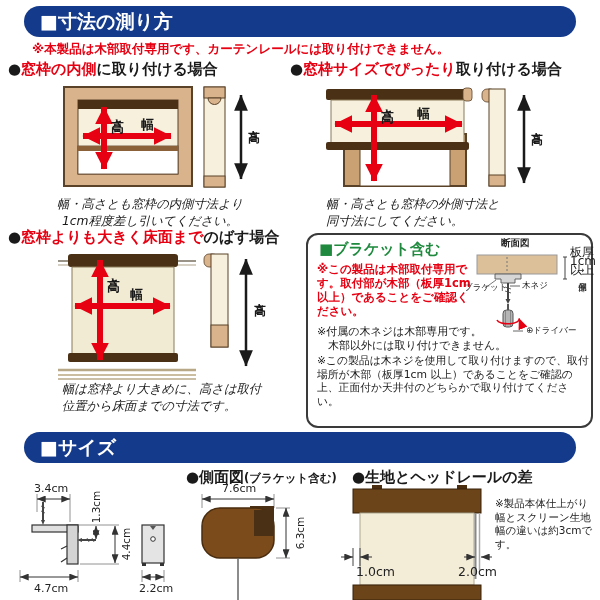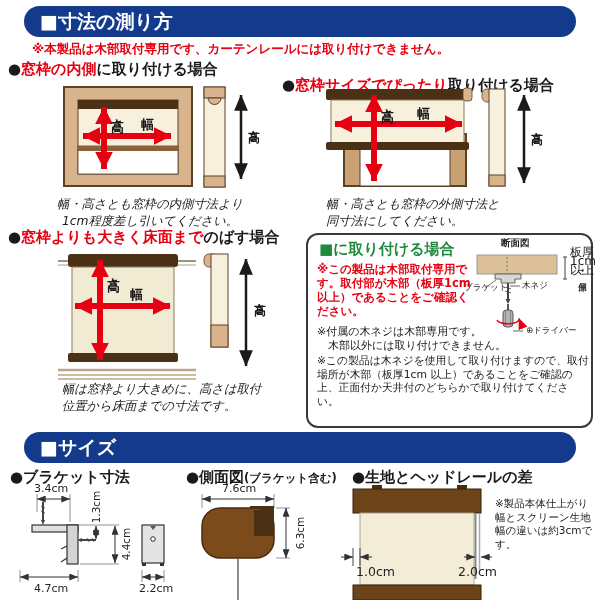--- a/index.html
+++ b/index.html
@@ -80,21 +80,21 @@
       <rect x="160" y="92" width="21" height="11" fill="#d9b38c" stroke="#5a4228"></rect>
       <line x1="197" y1="11" x2="197" y2="95" stroke="#1a1a1a" stroke-width="2.5" marker-start="url(#mK)" marker-end="url(#mK)"></line>
     </svg>
     <div class="vlabel" style="left:64px;top:25px;">高さ</div>
     <div class="hlabel" style="left:97px;top:32px;">幅</div>
     <div class="vlabel" style="left:201px;top:37px;font-size:12px;">高さ</div>
   </div>
   <div class="caption" style="left:48px;top:196px;width:204px;text-align:center;">幅・高さとも窓枠の内側寸法より
 1cm程度差し引いてください。</div>
 
-  <div class="sec-h" style="left:282px;top:60px;margin-top:16px;">
+  <div class="sec-h" style="left:290px;top:60px;">
     <span>●</span><span class="red">窓枠サイズでぴったり</span><span>取り付ける場合</span>
   </div>
 
   <div class="diag" style="left:316px;top:84px;width:252px;height:114px;">
     <svg width="252" height="114" viewBox="0 0 252 114">
       <rect x="28" y="50" width="122" height="52" fill="#c9a172" stroke="#5a4228" stroke-width="2"></rect>
       <rect x="44" y="64" width="90" height="38" fill="#ffffff" stroke="#5a4228"></rect>
       <rect x="10" y="5" width="143" height="11" rx="2" fill="#4a3015"></rect>
       <rect x="147" y="4" width="9" height="13" rx="3" fill="#d9b38c" stroke="#5a4228" stroke-width="0.8"></rect>
       <rect x="15" y="16" width="133" height="46" fill="#f6f0dc" stroke="#8a7a5a"></rect>
@@ -135,21 +135,21 @@
       <line x1="218" y1="9" x2="218" y2="116" stroke="#1a1a1a" stroke-width="2.5" marker-start="url(#mK)" marker-end="url(#mK)"></line>
     </svg>
     <div class="vlabel" style="left:76px;top:18px;">高さ</div>
     <div class="hlabel" style="left:102px;top:36px;">幅</div>
     <div class="vlabel" style="left:223px;top:44px;font-size:12px;">高さ</div>
   </div>
   <div class="caption" style="left:62px;top:381px;">幅は窓枠より大きめに、高さは取付
 位置から床面までの寸法です。</div>
 
   <div class="notice">
-    <div class="ntitle">■に取り付ける場合</div>
+    <div class="ntitle">■ブラケット含む</div>
     <div class="rednote">※この製品は木部取付専用です。取付部が木部（板厚1cm以上）であることをご確認ください。</div>
 
     <svg style="position:absolute;left:155px;top:12px;" width="132" height="96" viewBox="0 0 132 96">
       <rect x="14" y="8" width="80" height="19" fill="#dcc09a" stroke="#999"></rect>
       <line x1="44" y1="10" x2="44" y2="26" stroke="#777" stroke-dasharray="2,2"></line>
       <path d="M32,27 h26 v5 h-6 v4 h-14 v-4 h-6 z" fill="#d6d6d6" stroke="#555" stroke-width="0.9"></path>
       <line x1="33" y1="33" x2="22" y2="41" stroke="#555" stroke-width="0.8"></line>
       <line x1="45" y1="36" x2="45" y2="52" stroke="#444" stroke-width="2"></line>
       <line x1="42" y1="40" x2="48" y2="42" stroke="#444" stroke-width="0.8"></line>
       <line x1="42" y1="44" x2="48" y2="46" stroke="#444" stroke-width="0.8"></line>
@@ -175,21 +175,20 @@
 
     <div class="blk" style="left:9px;top:90px;">※付属の木ネジは木部専用です。
 　木部以外には取り付けできません。</div>
     <div class="blk" style="left:9px;top:119px;width:272px;line-height:13.5px;font-size:10.8px;">※この製品は木ネジを使用して取り付けますので、取付場所が木部（板厚1cm 以上）であることをご確認の上、正面付か天井付のどちらかで取り付けてください。</div>
   </div>
 
   <div class="pill" style="top:432px;">
     <span>■サイズ</span>
   </div>
 
-  <div class="sec-h" style="left:10px;top:468px;">●ブラケット寸法</div>
   <div class="sec-h" style="left:186px;top:468px;">
     <span>●側面図</span><span class="sub">(ブラケット含む)</span>
   </div>
   <div class="sec-h" style="left:352px;top:468px;">●生地とヘッドレールの差</div>
 
   <div class="diag" style="left:12px;top:482px;width:168px;height:118px;">
     <svg width="168" height="118" viewBox="0 0 168 118">
       <line x1="25" y1="12" x2="25" y2="30" stroke="#777" stroke-width="0.8"></line>
       <line x1="58" y1="12" x2="58" y2="40" stroke="#777" stroke-width="0.8"></line>
       <line x1="25" y1="17" x2="58" y2="17" stroke="#333" stroke-width="1" marker-start="url(#mD)" marker-end="url(#mD)"></line>

